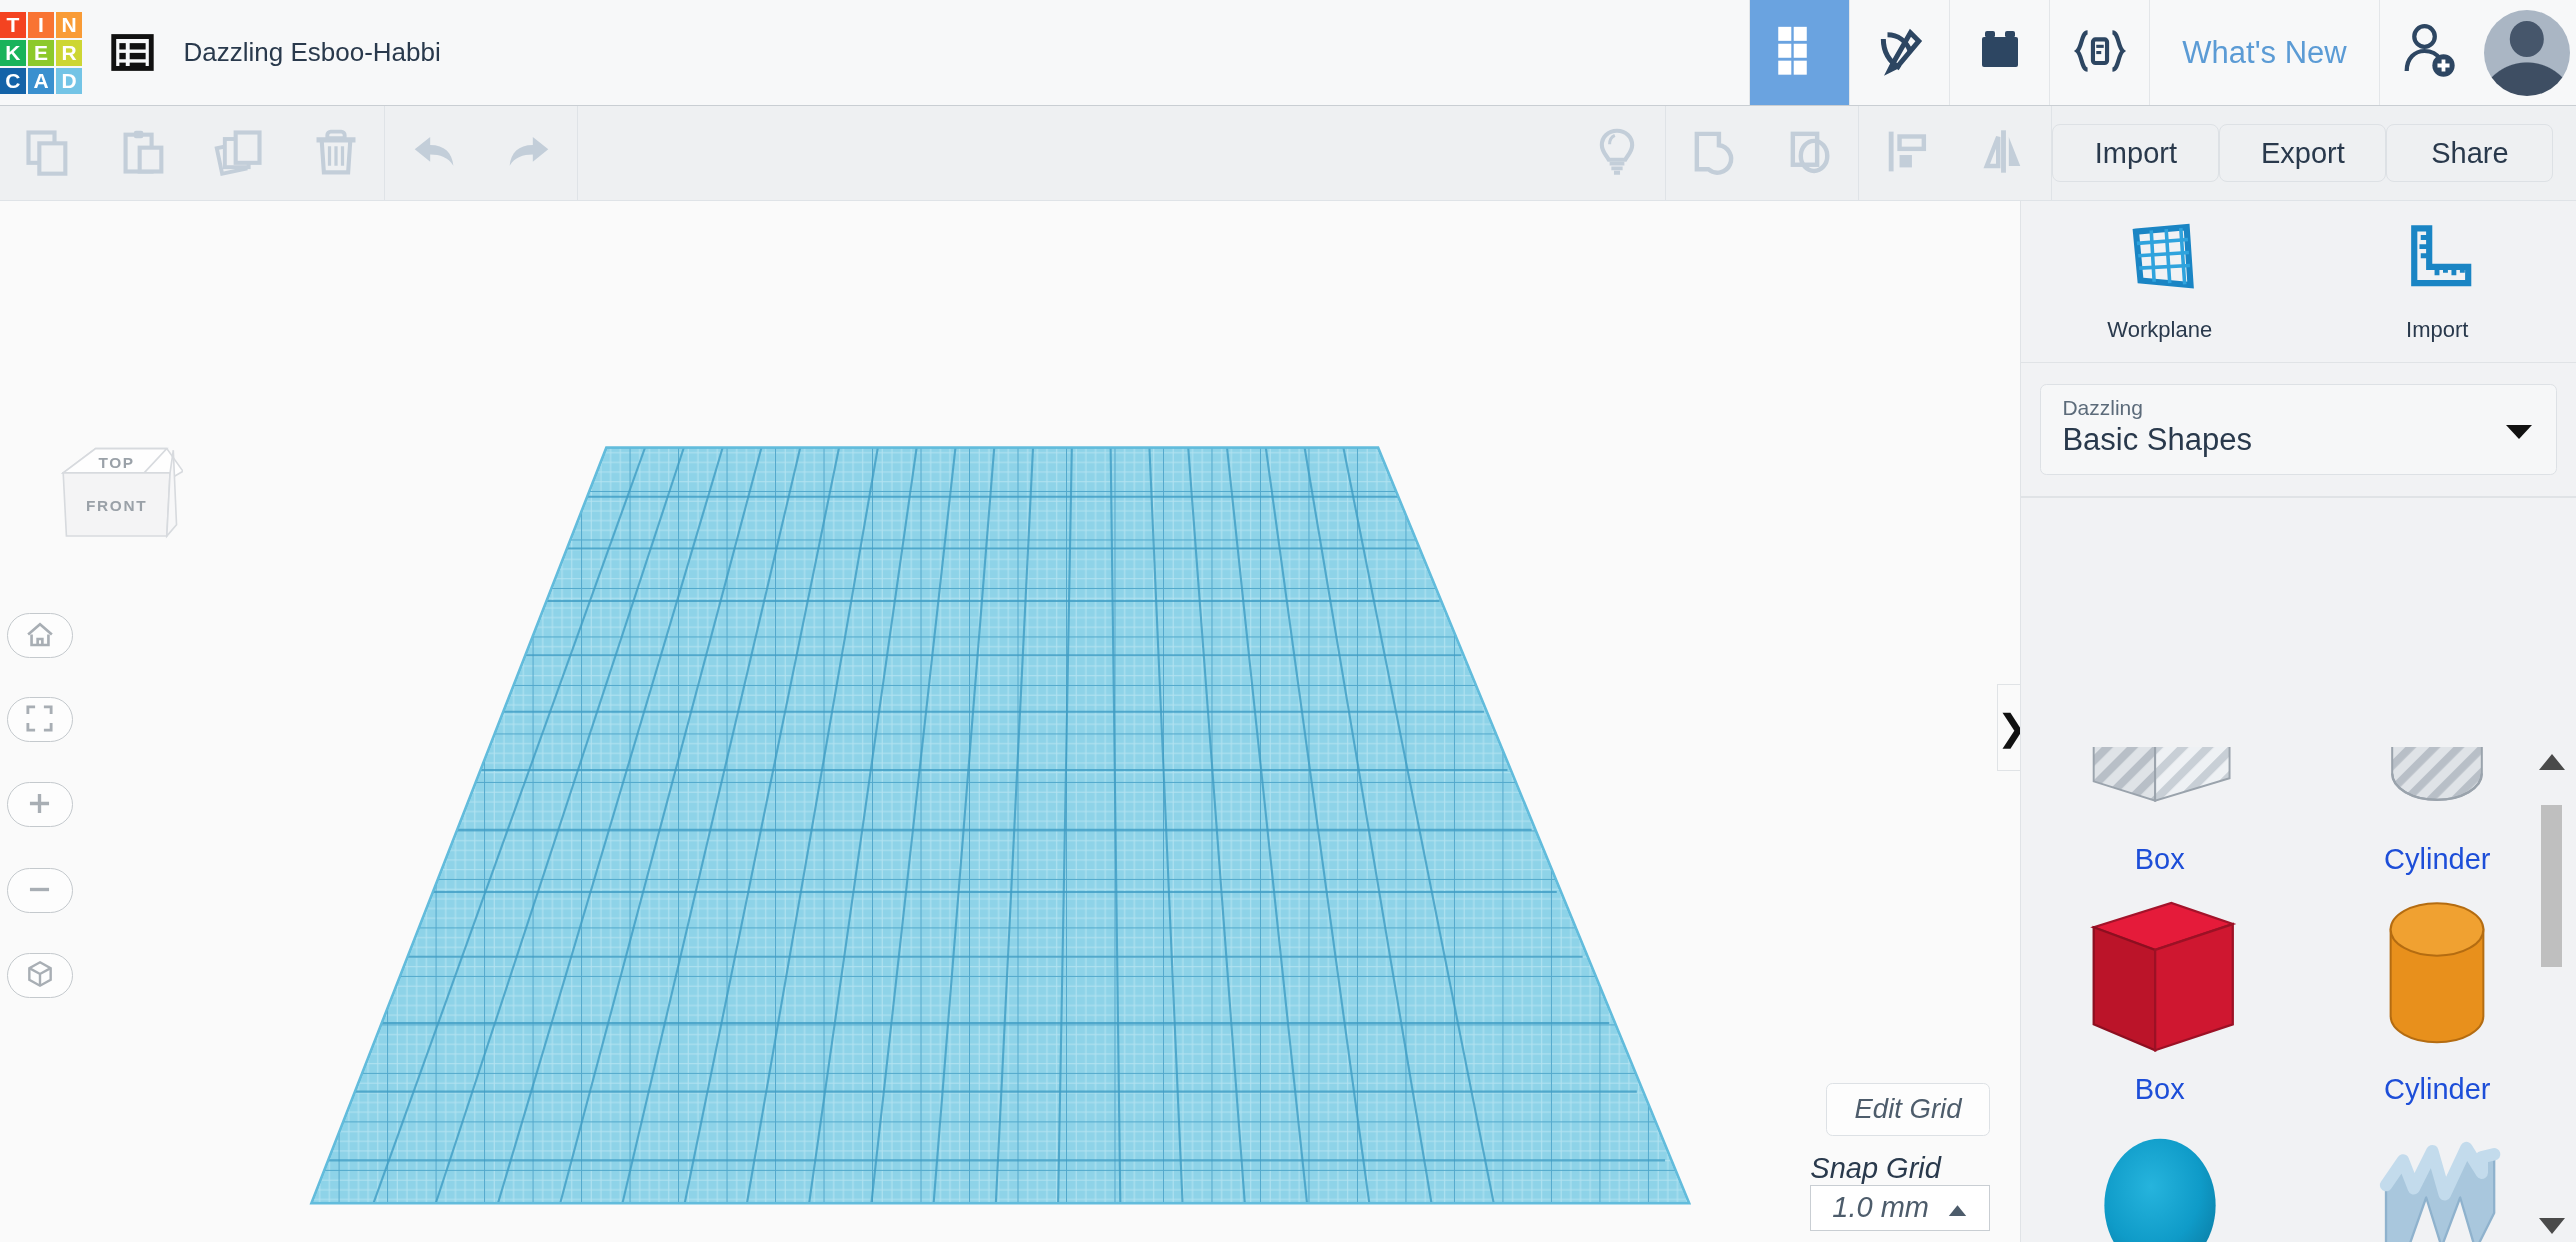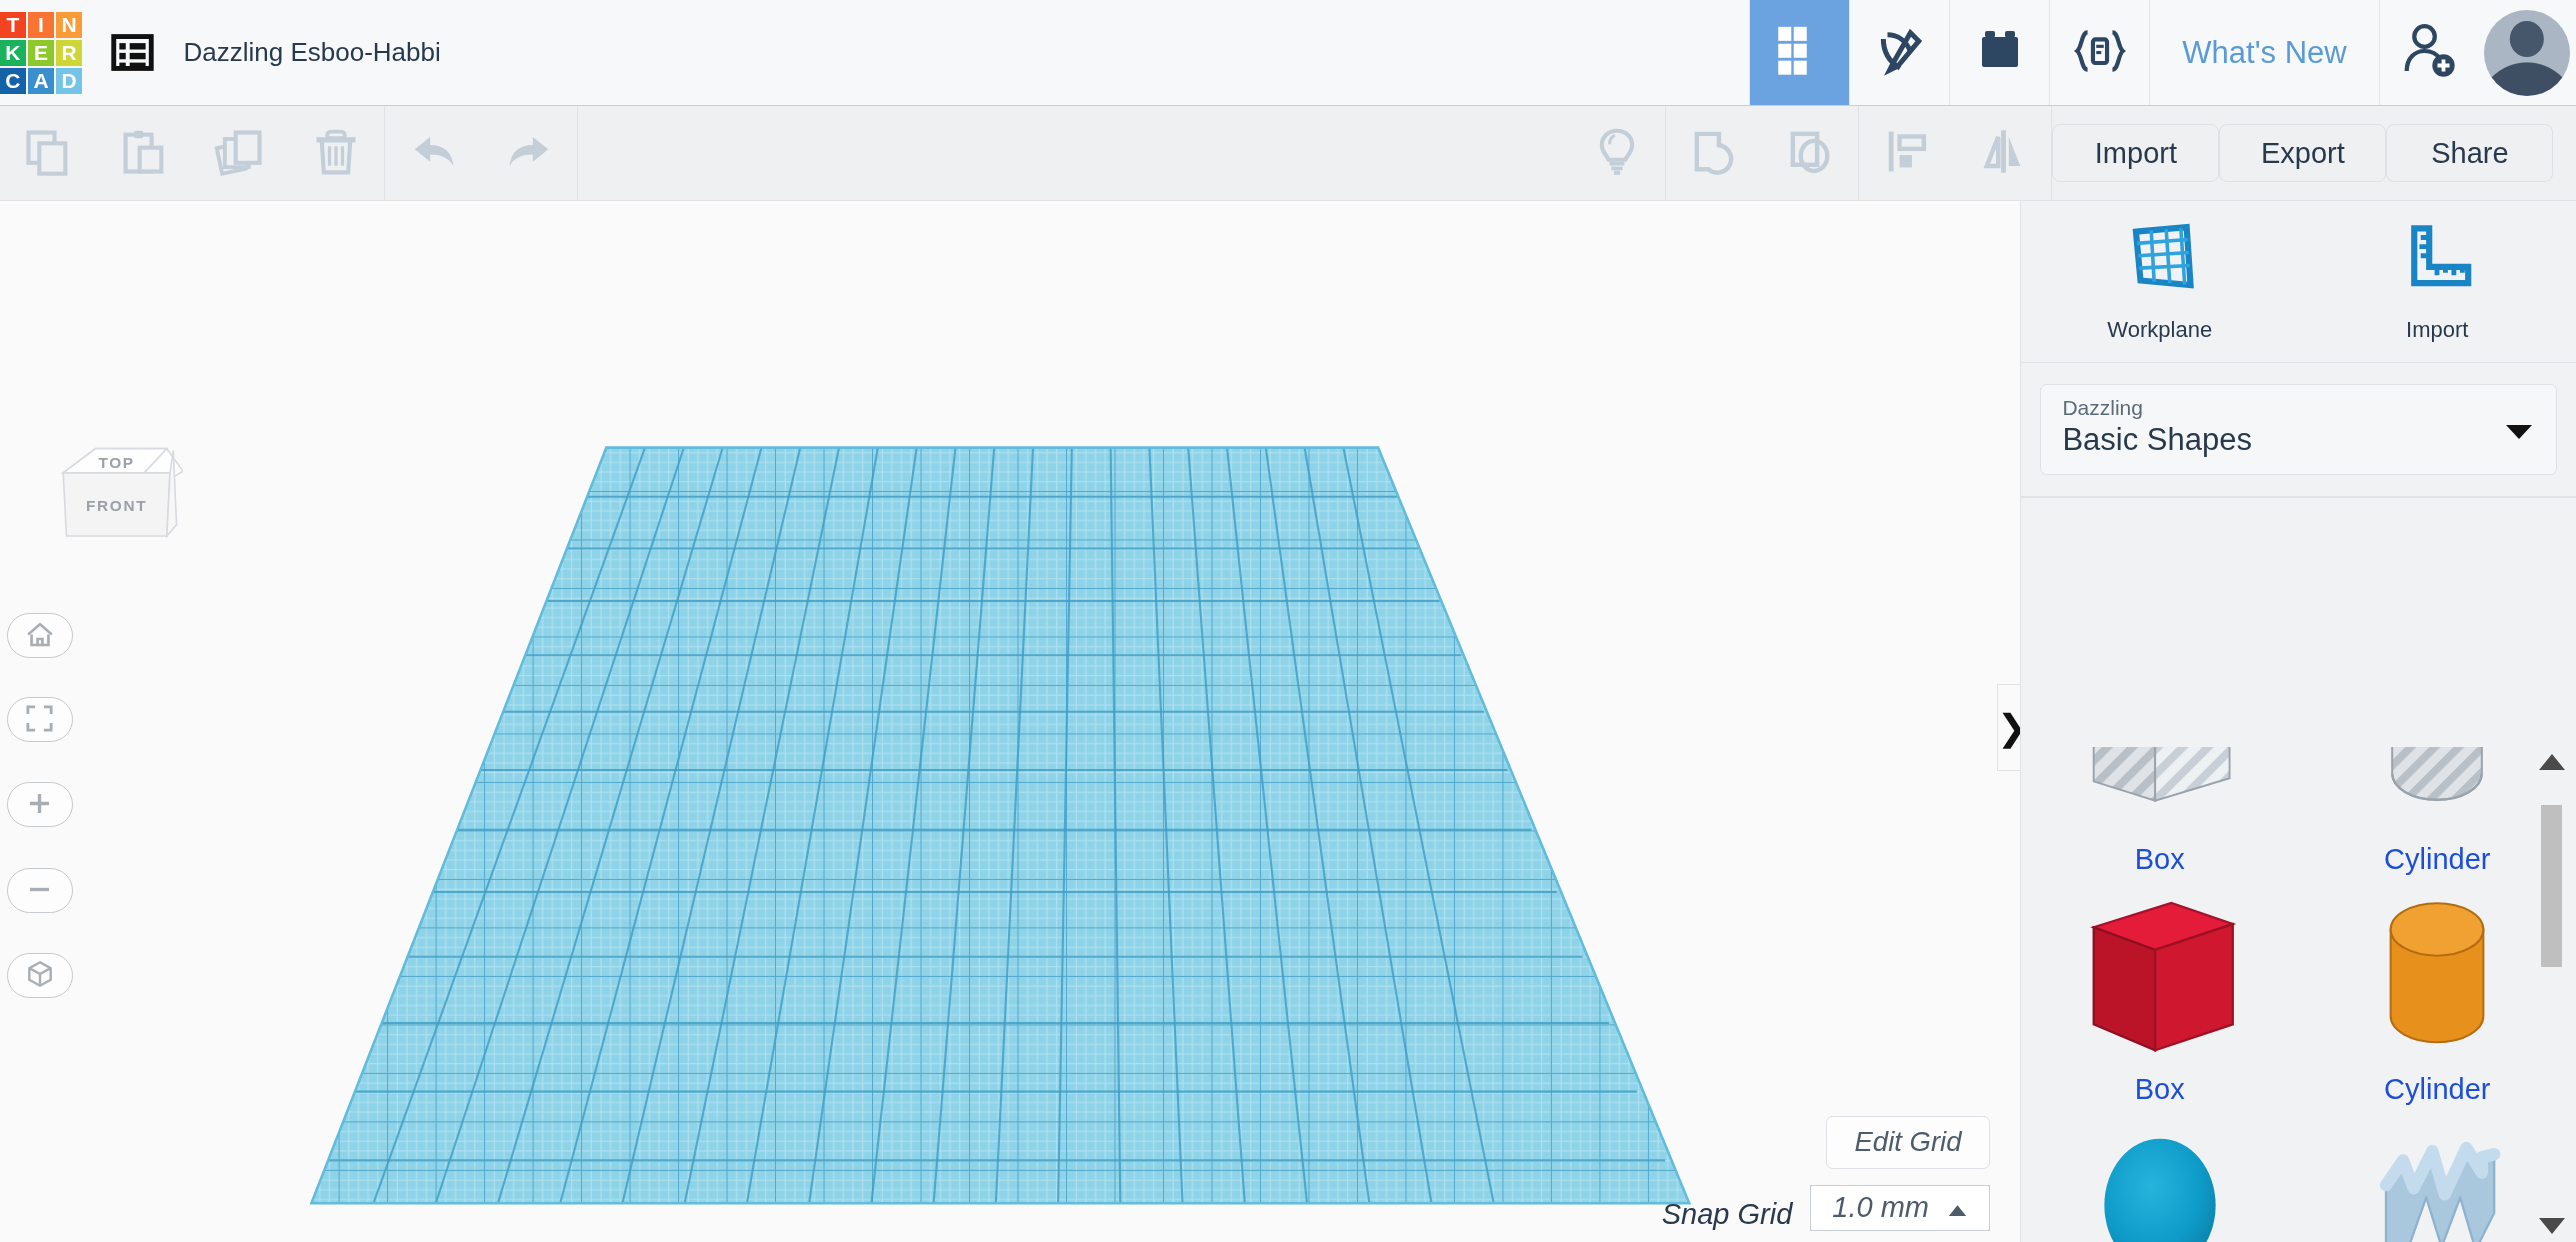--- a/index.html
+++ b/index.html
@@ -97,21 +97,21 @@
     display: flex; align-items: center; justify-content: center; cursor: pointer;
   }
 
   
   .grid-ctrls { position: absolute; right: 30px; bottom: 11.3px; text-align: right; font-style: italic; }
   .editgrid {
     display: inline-flex; align-items: center; justify-content: center;
     height: 53px; padding: 0 27.5px; border: 1.6px solid #dde1e5; border-radius: 6.5px;
     background: #fdfdfd; font-size: 27.5px; color: #4d5c6b; cursor: pointer;
   }
-  .snaprow { display: flex; align-items: flex-end; justify-content: flex-end; gap: 18px; margin-top: 16px; }
+  .snaprow { display: flex; align-items: flex-start; justify-content: flex-end; margin-top: 16px; flex-direction: column; }
   .snaplabel { font-size: 29px; color: #29394c; }
   .snapsel {
     height: 46px; padding: 0 21px; border: 1.6px solid #c9ced3; background: #fff;
     display: flex; align-items: center; gap: 18px; font-size: 29px; color: #4d5c6b; cursor: pointer;
   }
 
   
   .rpanel {
     position: absolute; left: 2020px; top: 201px; width: 556px; height: 1041px;
     background: #f1f2f4; border-left: 1.6px solid #e0e3e6;

